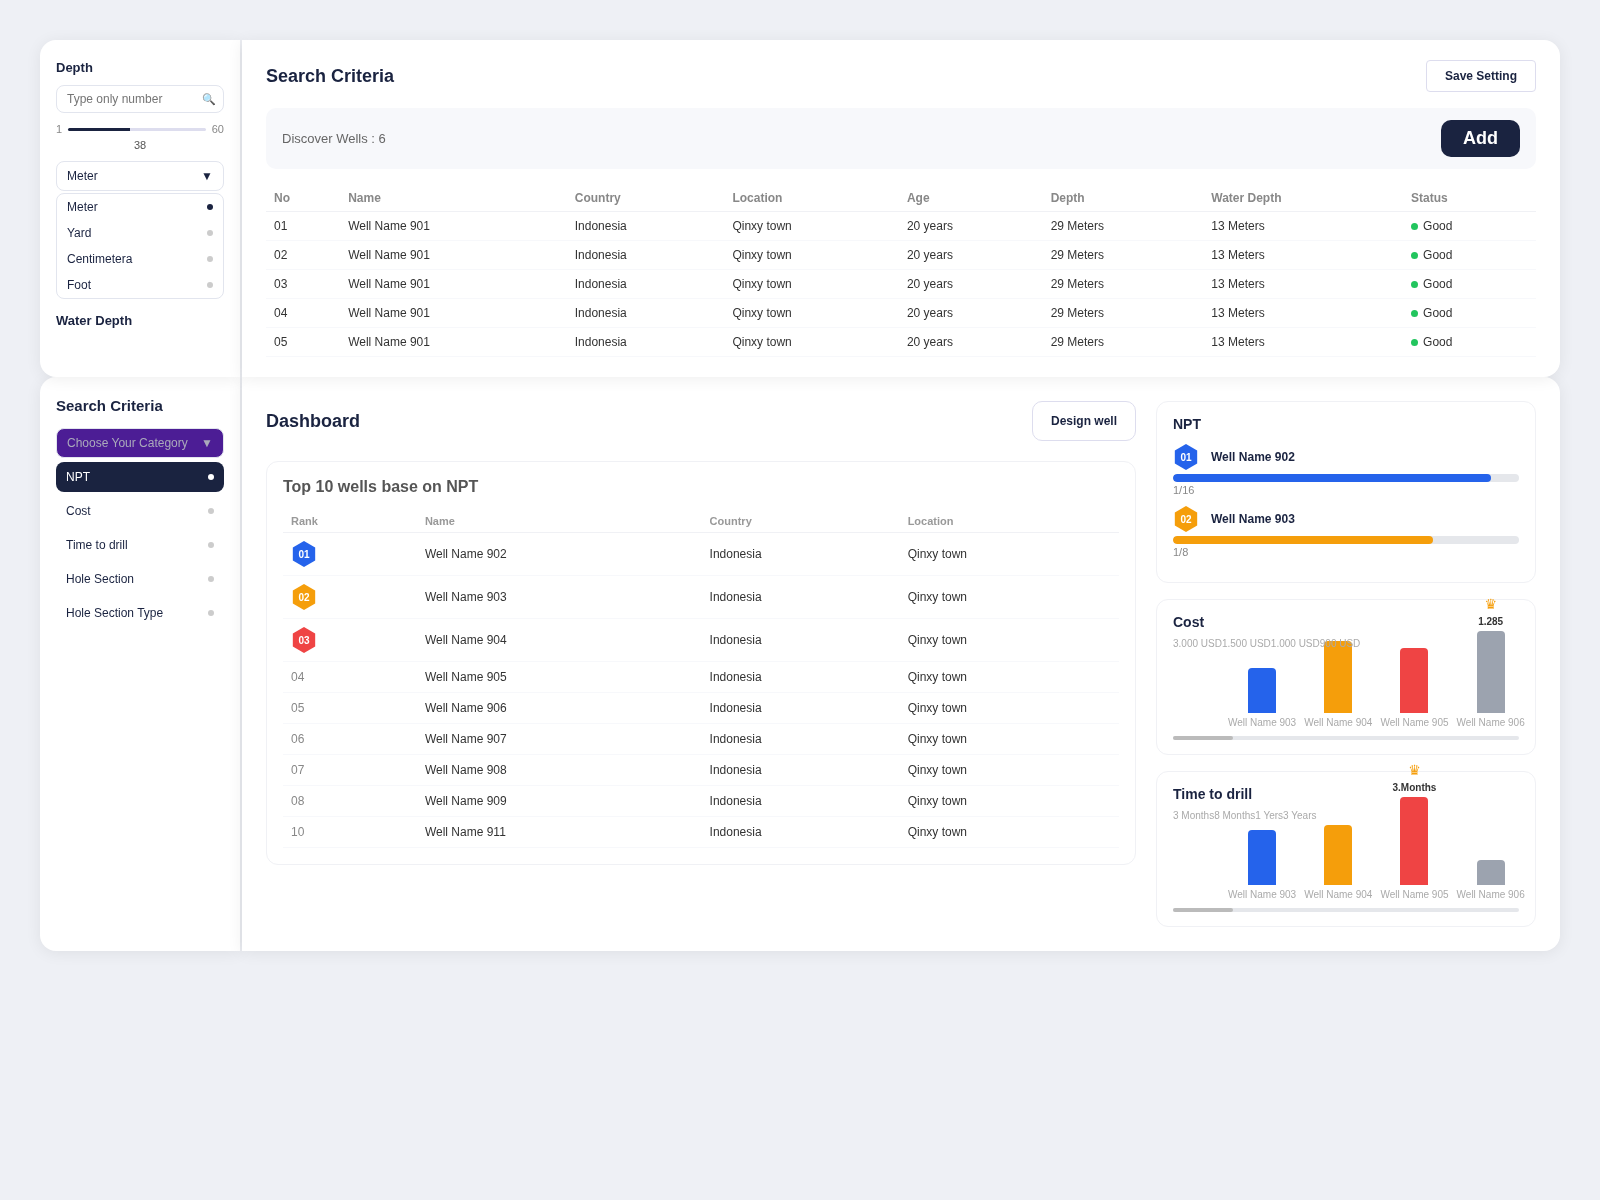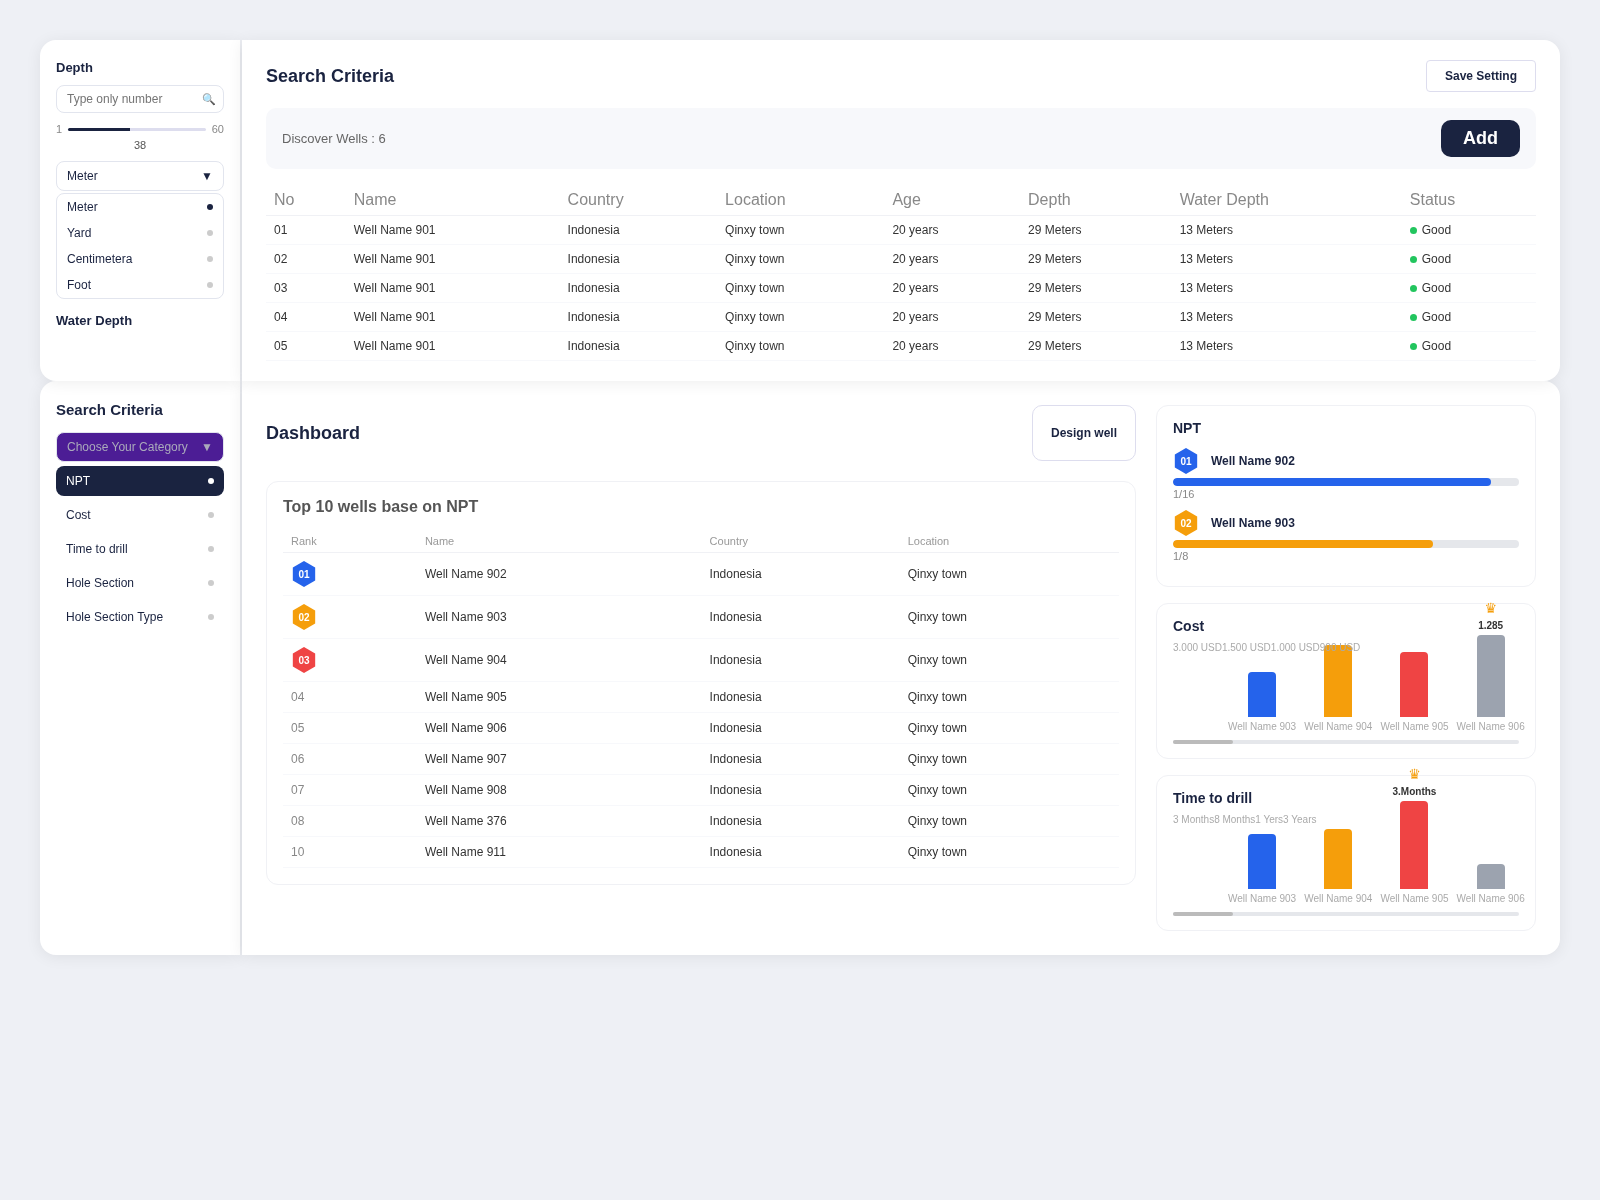--- a/index.html
+++ b/index.html
@@ -190,22 +190,22 @@
       border-radius: 10px;
       padding: 8px 22px;
       font-size: 18px;
       font-weight: 600;
       cursor: pointer;
     }
 
     
     .results-table { width: 100%; border-collapse: collapse; }
     .results-table th {
-      font-size: 16px;
-      font-weight: 400;
+      font-size: 12px;
+      font-weight: 700;
       color: #888;
       padding: 6px 8px;
       text-align: left;
       border-bottom: 1px solid #f0f1f5;
       margin-top: 24px;
     }
     .results-table td {
       font-size: 12px;
       color: #333;
       padding: 7px 8px;
@@ -312,21 +312,21 @@
       display: flex;
       justify-content: space-between;
       align-items: center;
       margin-bottom: 20px;
     }
 
     .btn-design {
       border: 1.5px solid #dde;
       background: #fff;
       border-radius: 10px;
-      padding: 20px 18px;
+      padding: 12px 18px;
       font-size: 12px;
       font-weight: 600;
       cursor: pointer;
       color: #1a2340;
     }
 
     
     .top10-card {
       border: 1px solid #f0f1f5;
       border-radius: 12px;
@@ -336,21 +336,21 @@
     .top10-title {
       font-size: 16px;
       font-weight: 600;
       color: #555;
       margin-bottom: 14px;
     }
 
     .top10-table { width: 100%; border-collapse: collapse; }
     .top10-table th {
       font-size: 11px;
-      font-weight: 400;
+      font-weight: 700;
       color: #999;
       padding: 5px 8px;
       text-align: left;
       border-bottom: 1px solid #f0f1f5;
     }
     .top10-table td {
       font-size: 12px;
       color: #333;
       padding: 8px 8px;
       border-bottom: 1px solid #f7f8fb;
@@ -664,21 +664,21 @@
     <td>Qinxy town</td>
   </tr>
               <tr>
     <td style="color:#888;font-size:12px;">07</td>
     <td>Well Name 908</td>
     <td>Indonesia</td>
     <td>Qinxy town</td>
   </tr>
               <tr>
     <td style="color:#888;font-size:12px;">08</td>
-    <td>Well Name 376</td>
+    <td>Well Name 909</td>
     <td>Indonesia</td>
     <td>Qinxy town</td>
   </tr>
               <tr>
     <td style="color:#888;font-size:12px;">10</td>
     <td>Well Name 911</td>
     <td>Indonesia</td>
     <td>Qinxy town</td>
   </tr>
             </tbody>

